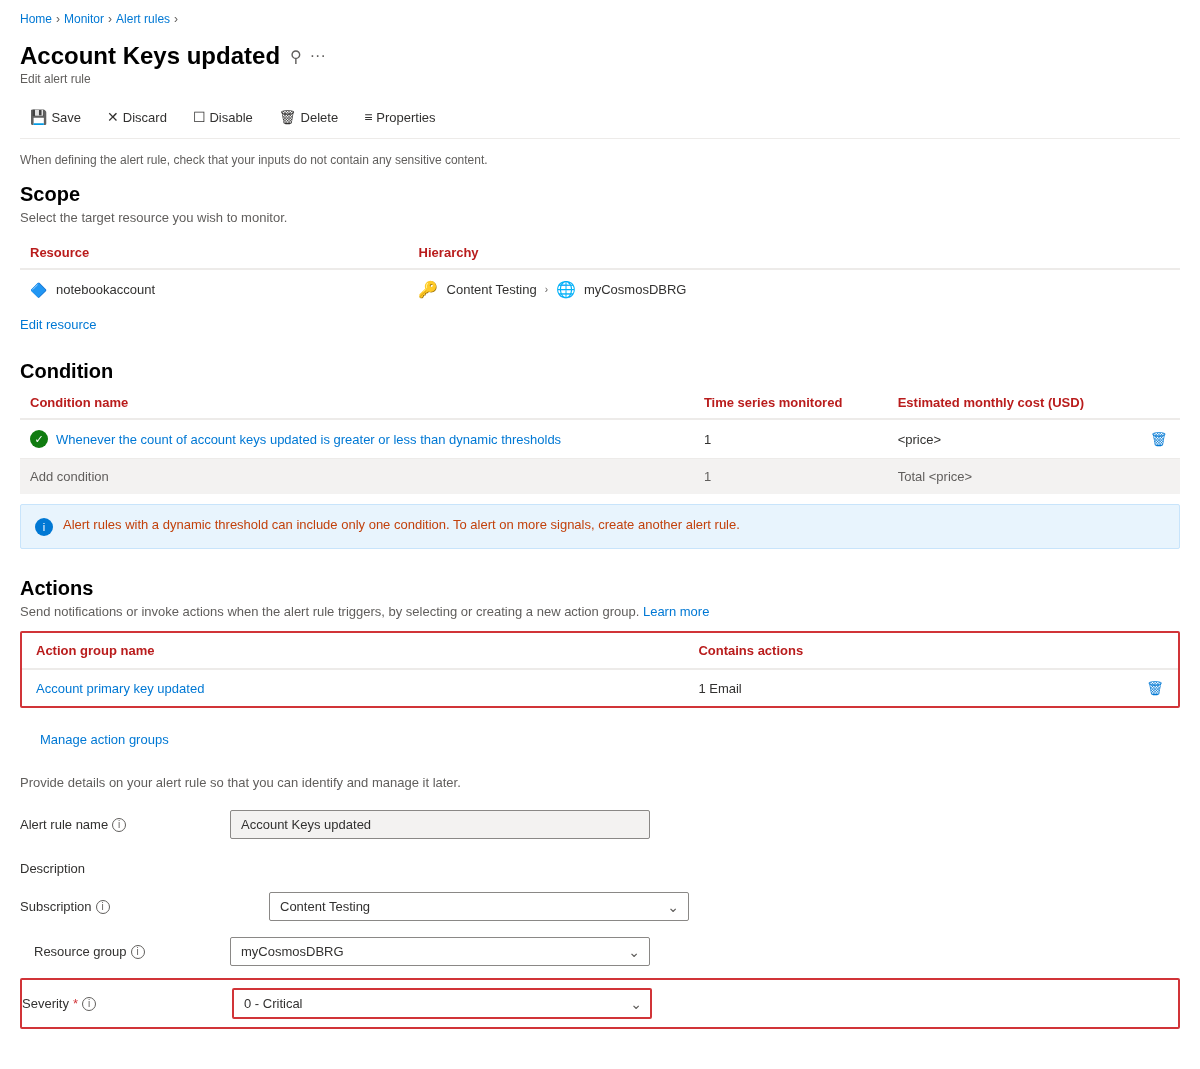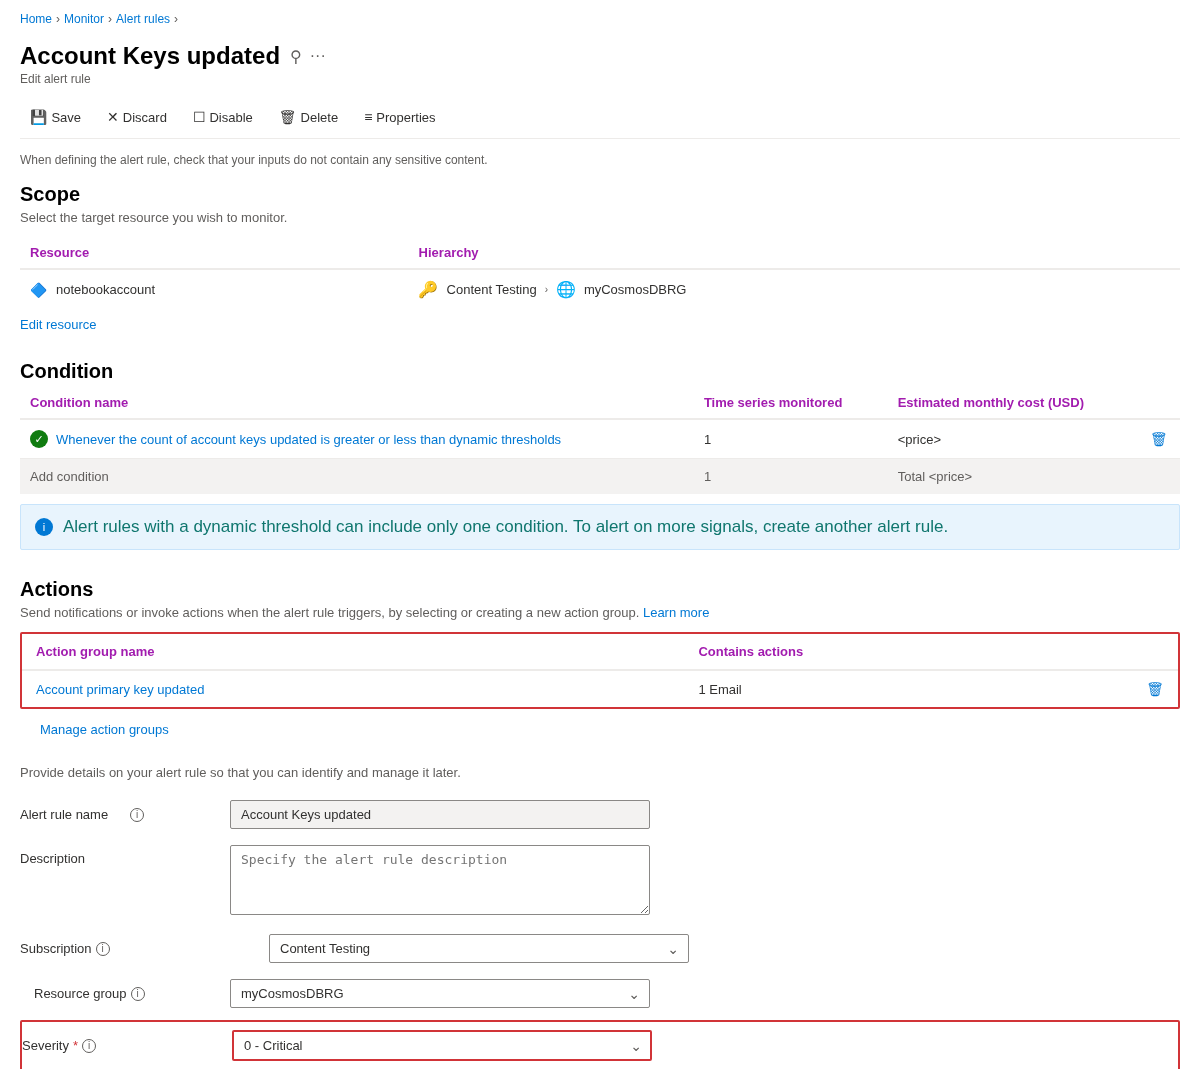--- a/index.html
+++ b/index.html
@@ -95,21 +95,21 @@
     }
     
     .data-table {
       width: 100%;
       border-collapse: collapse;
     }
     .data-table th {
       text-align: left;
       font-weight: 600;
       font-size: 13px;
-      color: #a21caf;
+      color: #b91c1c;
       padding: 8px 10px;
       border-bottom: 2px solid #edebe9;
     }
     .data-table td {
       padding: 10px 10px;
       border-bottom: 1px solid #edebe9;
       font-size: 13px;
       color: #323130;
     }
     .data-table tr:last-child td { border-bottom: none; }
@@ -150,26 +150,26 @@
       border-radius: 50%;
       background: #0078d4;
       display: inline-flex;
       align-items: center;
       justify-content: center;
       color: white;
       font-size: 11px;
       flex-shrink: 0;
       margin-top: 1px;
     }
-    .info-text { font-size: 17px; color: #0f766e; }
+    .info-text { font-size: 13px; color: #c2410c; }
     
     .actions-table-wrapper {
       border: 2px solid #d13438;
       border-radius: 2px;
-      margin-bottom: 13px;
+      margin-bottom: 24px;
     }
     .actions-table-wrapper .data-table td,
     .actions-table-wrapper .data-table th {
       padding: 10px 14px;
     }
     .form-input {
       width: 420px;
       padding: 6px 10px;
       border: 1px solid #8a8886;
       border-radius: 2px;
@@ -427,35 +427,32 @@
       <a class="link">Manage action groups</a>
     </div>
   </div>
 
   <div class="section">
     <div class="section-desc">Provide details on your alert rule so that you can identify and manage it later.</div>
 
     <div>
 
       <div style="display:flex; align-items:center; padding: 8px 0;">
-        <div style="width:200px; display:flex; align-items:center; gap:22px;">
+        <div style="width:200px; display:flex; align-items:center; gap:4px;">
           <span>Alert rule name</span>
           <span class="info-circle" style="display:inline-flex;align-items:center;justify-content:center;width:14px;height:14px;border-radius:50%;border:1px solid #605e5c;font-size:10px;color:#605e5c;">i</span>
         </div>
         <div style="padding-left:10px;">
           <input type="text" class="form-input" readonly="" value="Account Keys updated" style="">
         </div>
       </div>
 
       <div style="display:flex; align-items:flex-start; padding: 8px 0;">
         <div style="width:200px; padding-top:6px;">
           <span>Description</span>
-        </div>
-        <div style="padding-left:10px;">
-          <textarea class="form-textarea" placeholder="Specify the alert rule description" style=""></textarea>
         </div>
       </div>
 
       <div style="display:flex; align-items:center; padding: 8px 0; gap: 39px;">
         <div style="width:200px; display:flex; align-items:center; gap:4px;">
           <span>Subscription</span>
           <span style="display:inline-flex;align-items:center;justify-content:center;width:14px;height:14px;border-radius:50%;border:1px solid #605e5c;font-size:10px;color:#605e5c;">i</span>
         </div>
         <div style="padding-left:10px;">
           <div class="select-wrapper">

